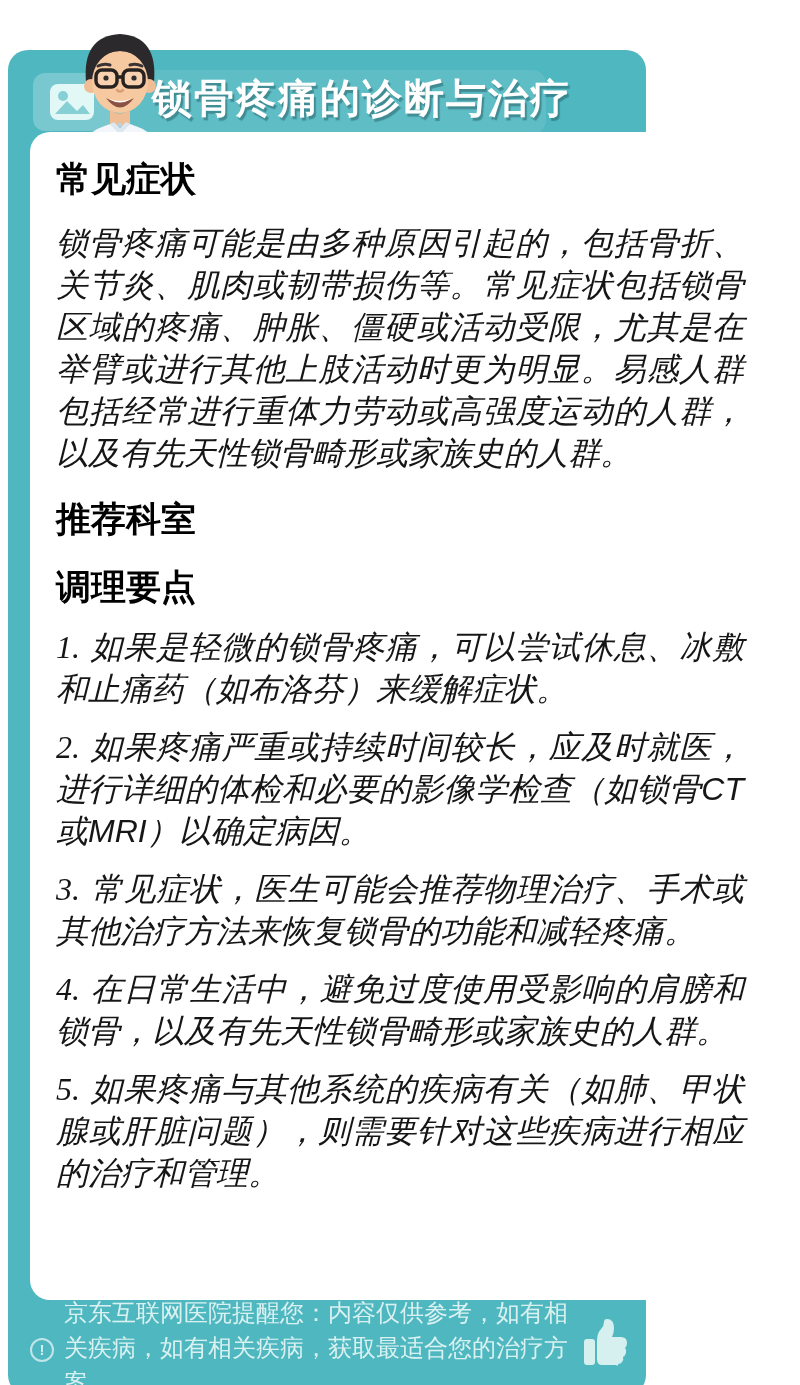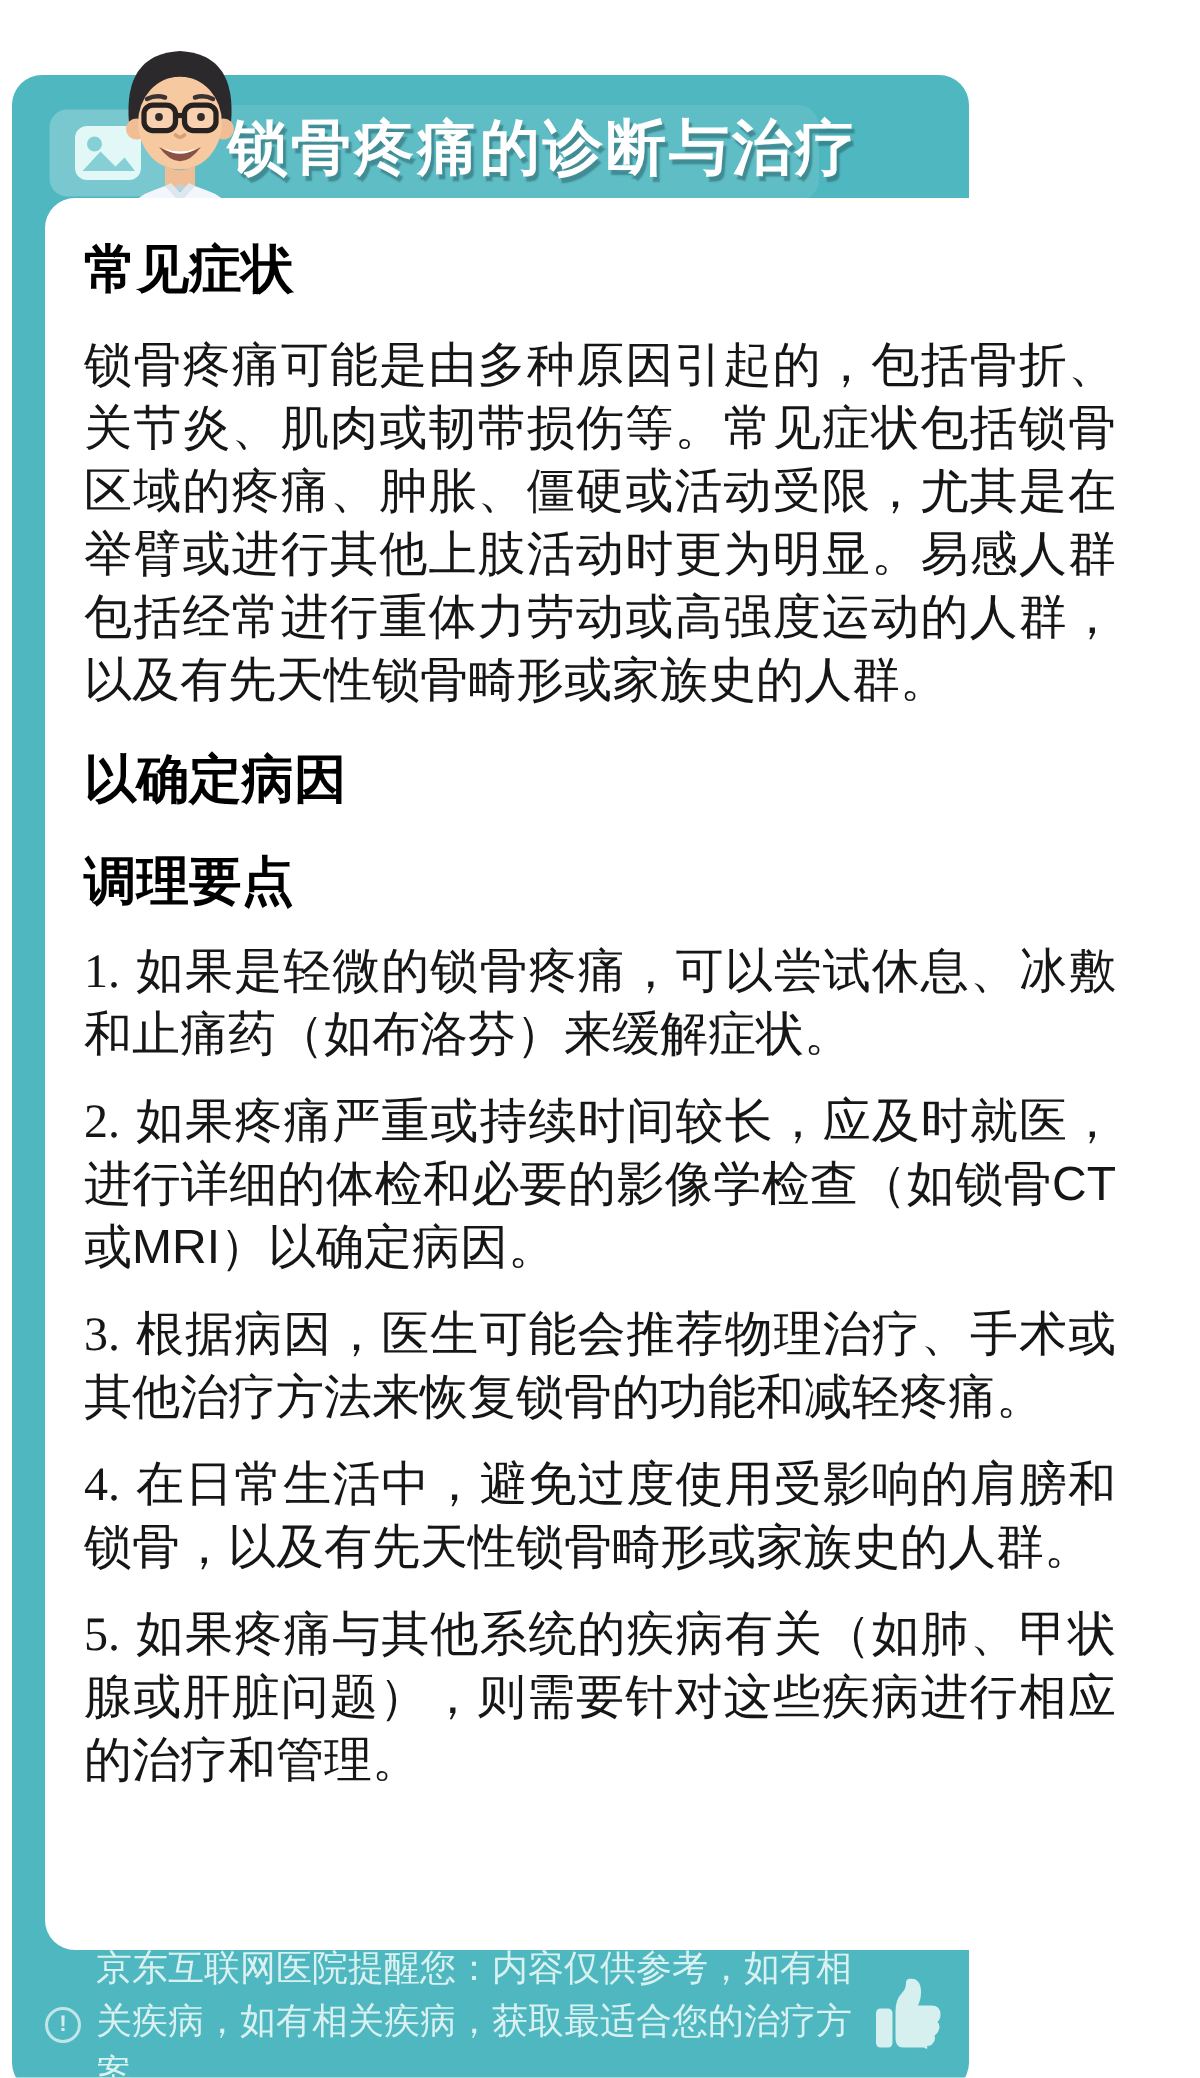--- a/index.html
+++ b/index.html
@@ -43,21 +43,21 @@
     padding:24px 26px 24px 26px;overflow:hidden;
   }
   .card h2{
     font-size:35px;line-height:44px;font-weight:700;color:#000;
     margin:24px 0 0 0;
     font-family:Liberation Serif, serif;
   }
   .card h2:first-child{margin-top:2px;}
   .card p{
     font-size:32px;line-height:42px;color:var(--ink);
-    margin:20px 0 0 0;text-align:justify;
+    margin:20px 0 0 0;text-align:justify;font-style:italic;
   }
   .card p.item{margin-top:16px;}
   .num{font-family:"Liberation Serif","DejaVu Serif",serif;margin-right:10px;}
   .footer{
     position:absolute;left:0;right:0;bottom:0;height:95px;
     display:flex;align-items:center;gap:10px;
     padding:0 16px 0 22px;
   }
   .alert-circle{
     flex:0 0 auto;width:24px;height:24px;border-radius:50%;
@@ -109,27 +109,27 @@
       <circle cx="60" cy="103" r="2.4" fill="#bcd2d8"></circle>
     </svg>
   </div>
 
   <div class="page-title">锁骨疼痛的诊断与治疗</div>
 
   <div class="card">
     <h2>常见症状</h2>
     <p>锁骨疼痛可能是由多种原因引起的，包括骨折、关节炎、肌肉或韧带损伤等。常见症状包括锁骨区域的疼痛、肿胀、僵硬或活动受限，尤其是在举臂或进行其他上肢活动时更为明显。易感人群包括经常进行重体力劳动或高强度运动的人群，以及有先天性锁骨畸形或家族史的人群。</p>
 
-    <h2>以确定病因</h2>
+    <h2>推荐科室</h2>
 
     <h2>调理要点</h2>
 
     <p class="item"><span class="num">1.</span><span>如果是轻微的锁骨疼痛，可以尝试休息、冰敷和止痛药（如布洛芬）来缓解症状。</span></p>
     <p class="item"><span class="num">2.</span><span>如果疼痛严重或持续时间较长，应及时就医，进行详细的体检和必要的影像学检查（如锁骨CT或MRI）以确定病因。</span></p>
-    <p class="item"><span class="num">3.</span><span>根据病因，医生可能会推荐物理治疗、手术或其他治疗方法来恢复锁骨的功能和减轻疼痛。</span></p>
+    <p class="item"><span class="num">3.</span><span>常见症状，医生可能会推荐物理治疗、手术或其他治疗方法来恢复锁骨的功能和减轻疼痛。</span></p>
     <p class="item"><span class="num">4.</span><span>在日常生活中，避免过度使用受影响的肩膀和锁骨，以及有先天性锁骨畸形或家族史的人群。</span></p>
     <p class="item"><span class="num">5.</span><span>如果疼痛与其他系统的疾病有关（如肺、甲状腺或肝脏问题），则需要针对这些疾病进行相应的治疗和管理。</span></p>
   </div>
 
   <div class="footer">
     <div class="alert-circle">!</div>
     <div class="disclaimer">京东互联网医院提醒您：内容仅供参考，如有相关疾病，如有相关疾病，获取最适合您的治疗方案</div>
     <svg class="thumb" viewBox="0 0 50 52">
       <rect x="4" y="20" width="11" height="26" rx="3" fill="#d5f0ee"></rect>
       <path d="M17 22 Q17 14 21 10 Q24 7 24 3 Q24 0 27 0 Q34 0 34 9 Q34 14 32 18 L41 18 Q47 18 47 24 Q47 27 45 29 Q47 31 46 34 Q45 37 43 38 Q44 41 42 43 Q41 45 38 45 Q39 48 36 46 L22 46 Q17 46 17 40 Z" fill="#d5f0ee"></path>

